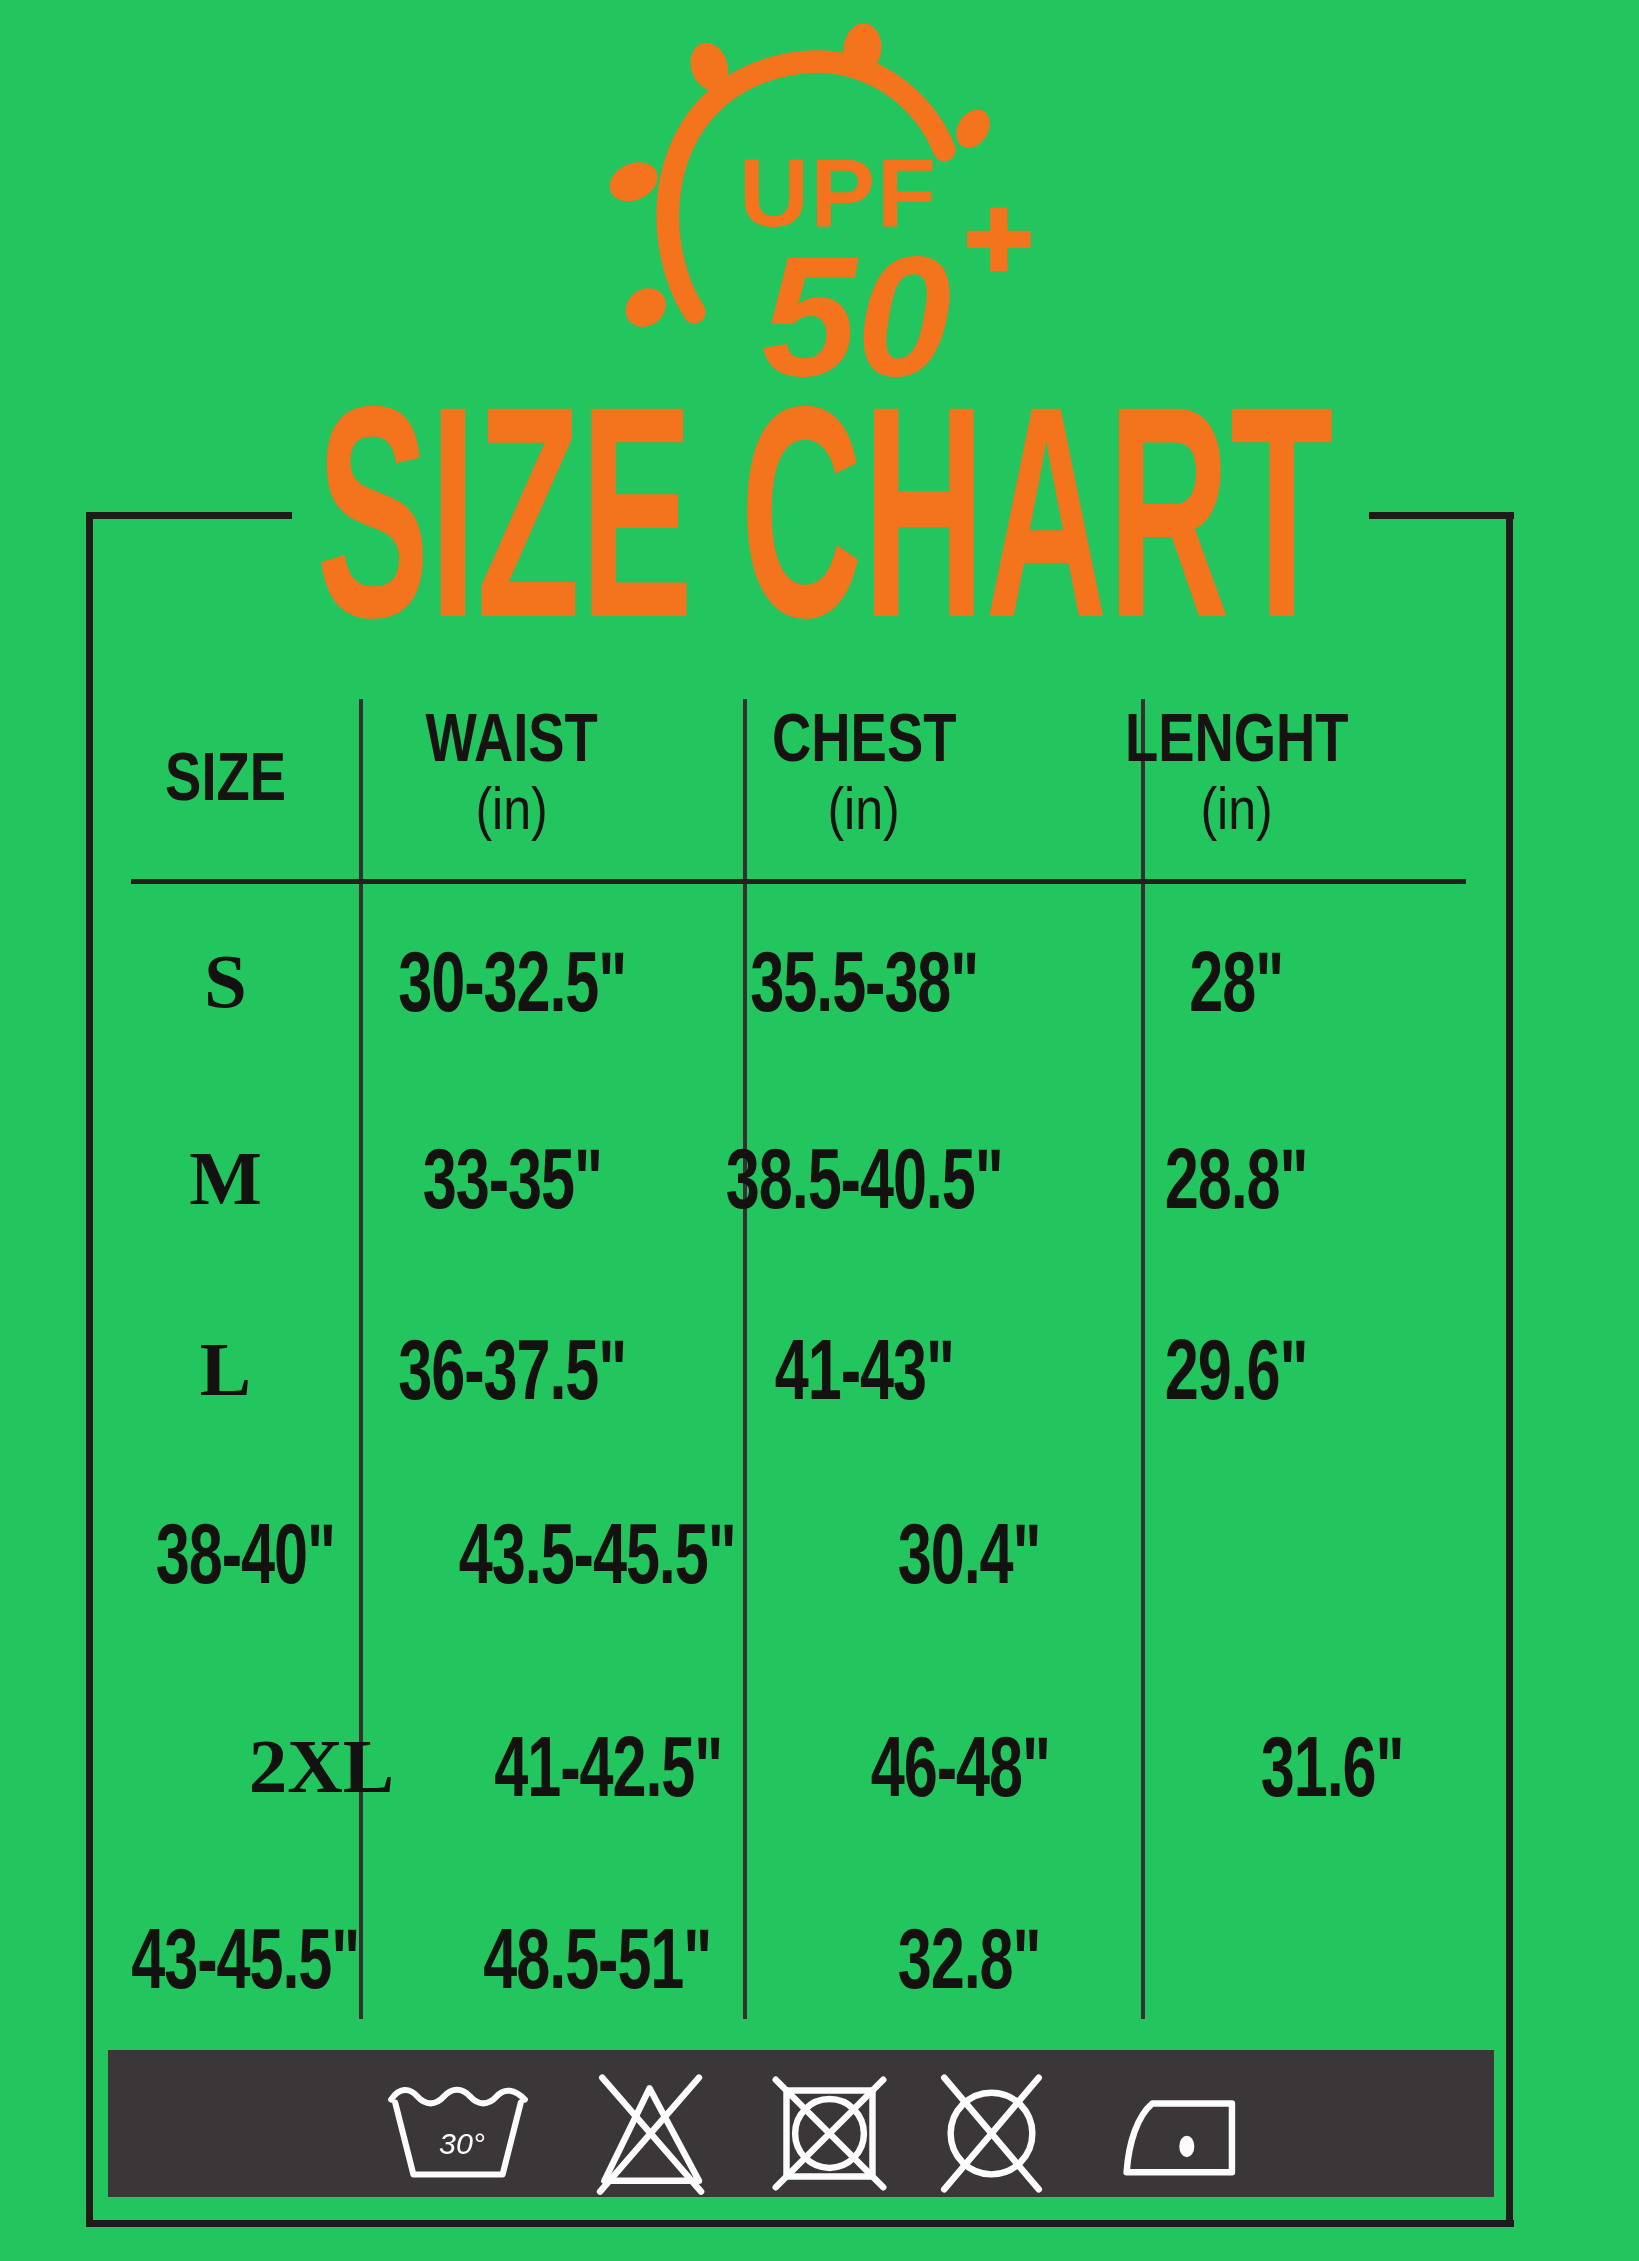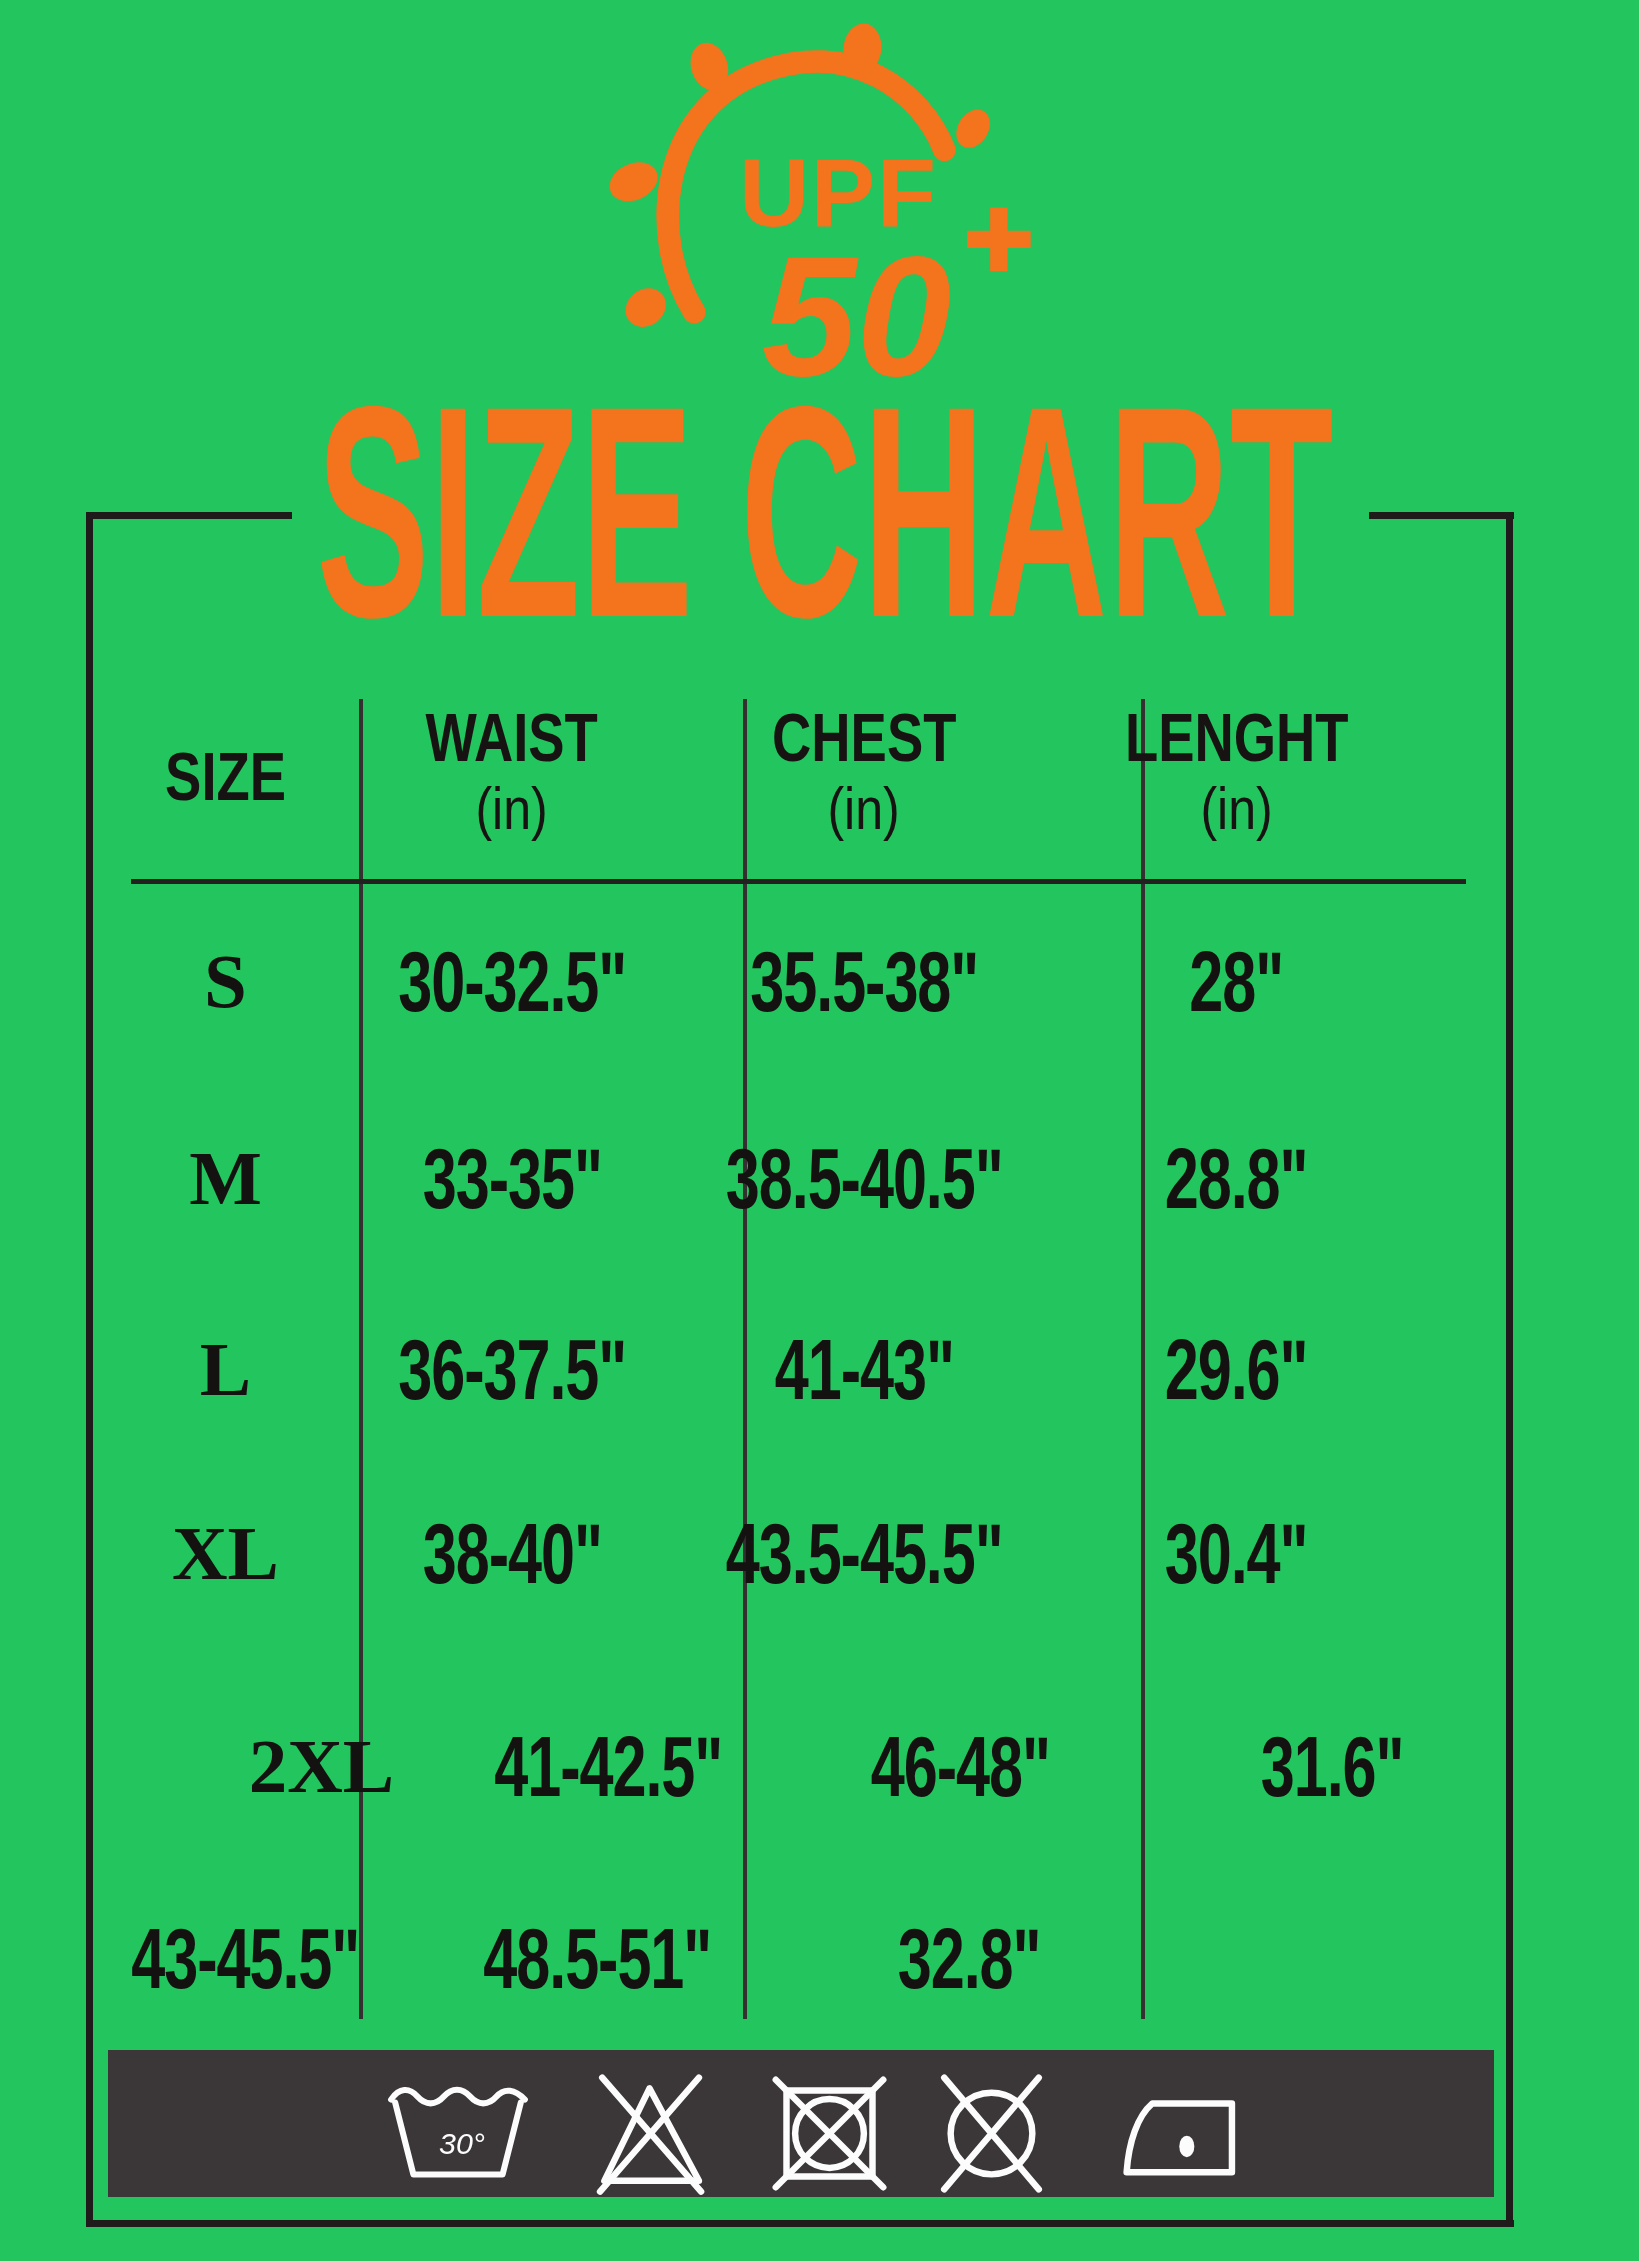--- a/index.html
+++ b/index.html
@@ -144,23 +144,20 @@
         <span class="num cond72">36-37.5"</span>
       </div>
     <div class="cell c3">
         <span class="num cond72">41-43"</span>
       </div>
     <div class="cell c4">
         <span class="num cond72">29.6"</span>
       </div>
   </div>
   <div class="trow data-row r4">
-    <div class="cell c1">
-        <span class="size-label">XL</span>
-      </div>
     <div class="cell c2">
         <span class="num cond72">38-40"</span>
       </div>
     <div class="cell c3">
         <span class="num cond72">43.5-45.5"</span>
       </div>
     <div class="cell c4">
         <span class="num cond72">30.4"</span>
       </div>
   </div>

